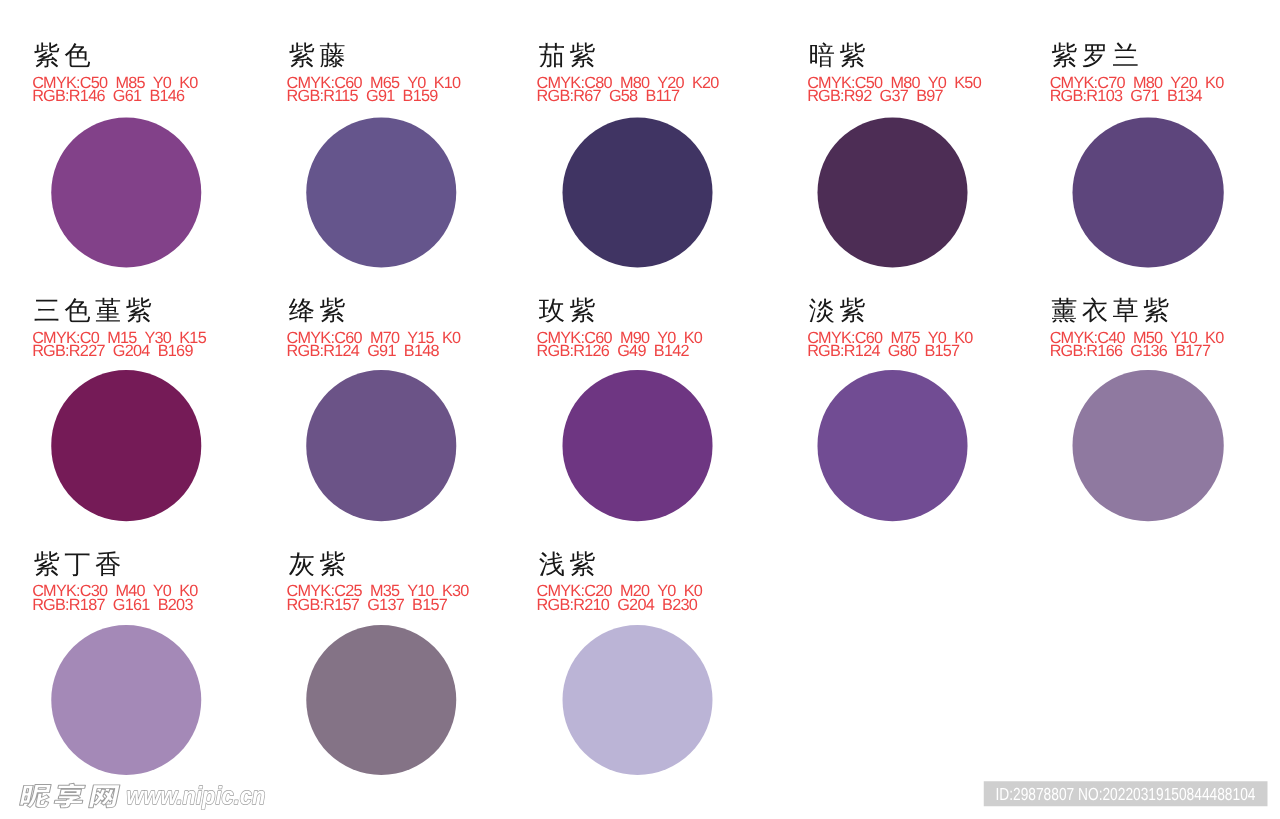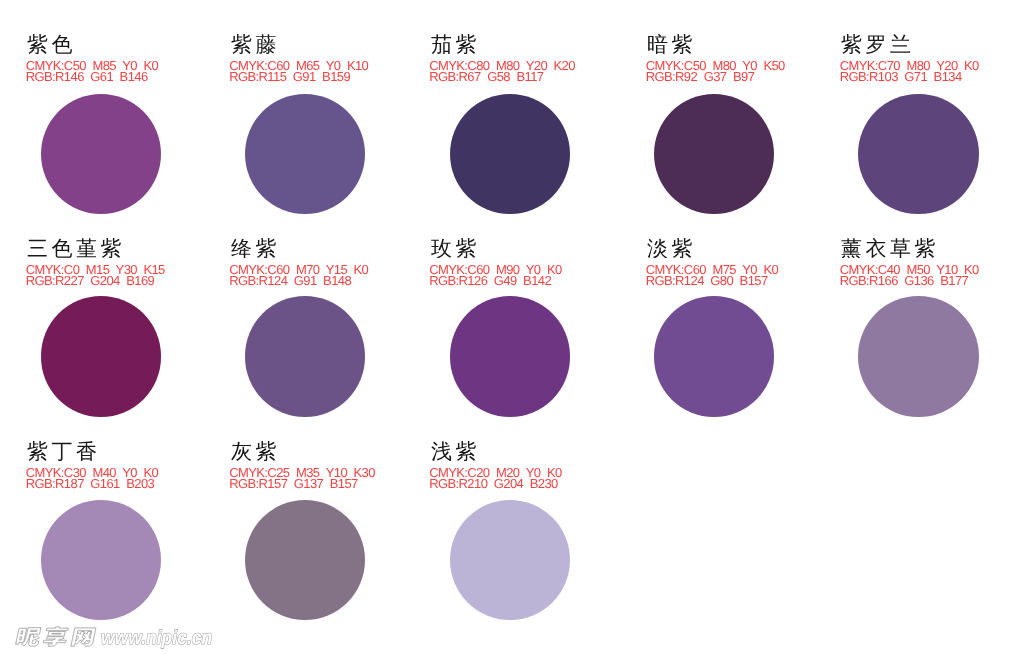--- a/index.html
+++ b/index.html
@@ -189,14 +189,17 @@
           <path d="M552 192H807V253H552ZM59 97V876H183V794H358C343 827 324 859 300 887C333 902 391 939 415 962C534 820 552 581 552 413V380H943V65H419V413C419 521 414 654 369 769V97ZM865 463C826 496 773 532 716 563V408H580V794C580 924 610 965 728 965C751 965 812 965 837 965C936 965 971 917 984 754C948 745 890 723 862 700C857 818 852 838 823 838C809 838 762 838 749 838C720 838 716 834 716 794V690C802 657 893 614 969 564ZM242 508V668H183V508ZM242 384H183V223H242Z" transform="translate(0,0) scale(0.0246,0.0205)" fill="#ffffff" stroke="#9e9e9e" stroke-width="35.12195121951219" stroke-linejoin="round"></path>
           <path d="M317 345H681V382H317ZM172 248V479H836V248ZM735 507 695 508H145V619H504C476 628 447 636 421 644L420 678H45V800H420V839C420 854 413 858 393 859C376 859 291 859 240 856C259 889 280 938 289 975C375 975 446 975 500 960C555 943 575 914 575 846V800H955V678H633C715 650 790 617 857 582L767 501ZM400 42C405 57 410 75 414 92H62V213H936V92H576C570 67 560 40 550 17Z" transform="translate(27.7,0) scale(0.0246,0.0205)" fill="#ffffff" stroke="#9e9e9e" stroke-width="35.12195121951219" stroke-linejoin="round"></path>
           <path d="M311 545C288 621 257 688 216 741V437C247 471 280 508 311 545ZM633 245C629 294 623 342 615 388C593 364 570 341 547 320L475 391C482 348 488 303 493 257L365 244C360 298 354 349 346 399L264 314L216 368V215H785V610C767 580 744 546 719 512C738 434 752 349 762 258ZM70 78V973H216V809C243 827 274 848 288 861C336 807 374 739 404 660C422 683 437 704 449 722L534 618C512 589 483 553 450 515C458 481 465 446 471 410C509 449 547 492 581 537C550 643 503 731 436 794C467 811 525 851 548 871C599 816 639 747 671 666C688 693 702 720 712 743L785 670V803C785 822 777 829 756 830C734 830 656 831 595 826C616 864 642 932 649 973C747 973 816 970 865 946C914 923 931 883 931 805V78Z" transform="translate(55.4,0) scale(0.0246,0.0205)" fill="#ffffff" stroke="#9e9e9e" stroke-width="35.12195121951219" stroke-linejoin="round"></path>
         </g>
     <g transform="translate(86,20.5) scale(0.885,1)">
           <text x="0" y="0" font-family="&quot;Liberation Sans&quot;,&quot;DejaVu Sans&quot;,sans-serif" font-size="19.8" font-weight="bold" font-style="italic" letter-spacing="0" fill="#ffffff" stroke="#9e9e9e" stroke-width="1.15" stroke-linejoin="round" paint-order="stroke">www.nipic.cn</text>
         </g>
   </svg>
 </div>
 
+<div id="idbadge" style="background: rgb(207, 207, 207);">
+  <span id="idtext" style="color: rgb(255, 255, 255);">ID:29878807 NO:20220319150844488104</span>
+</div>
 
 </div>
 
 </body></html>

